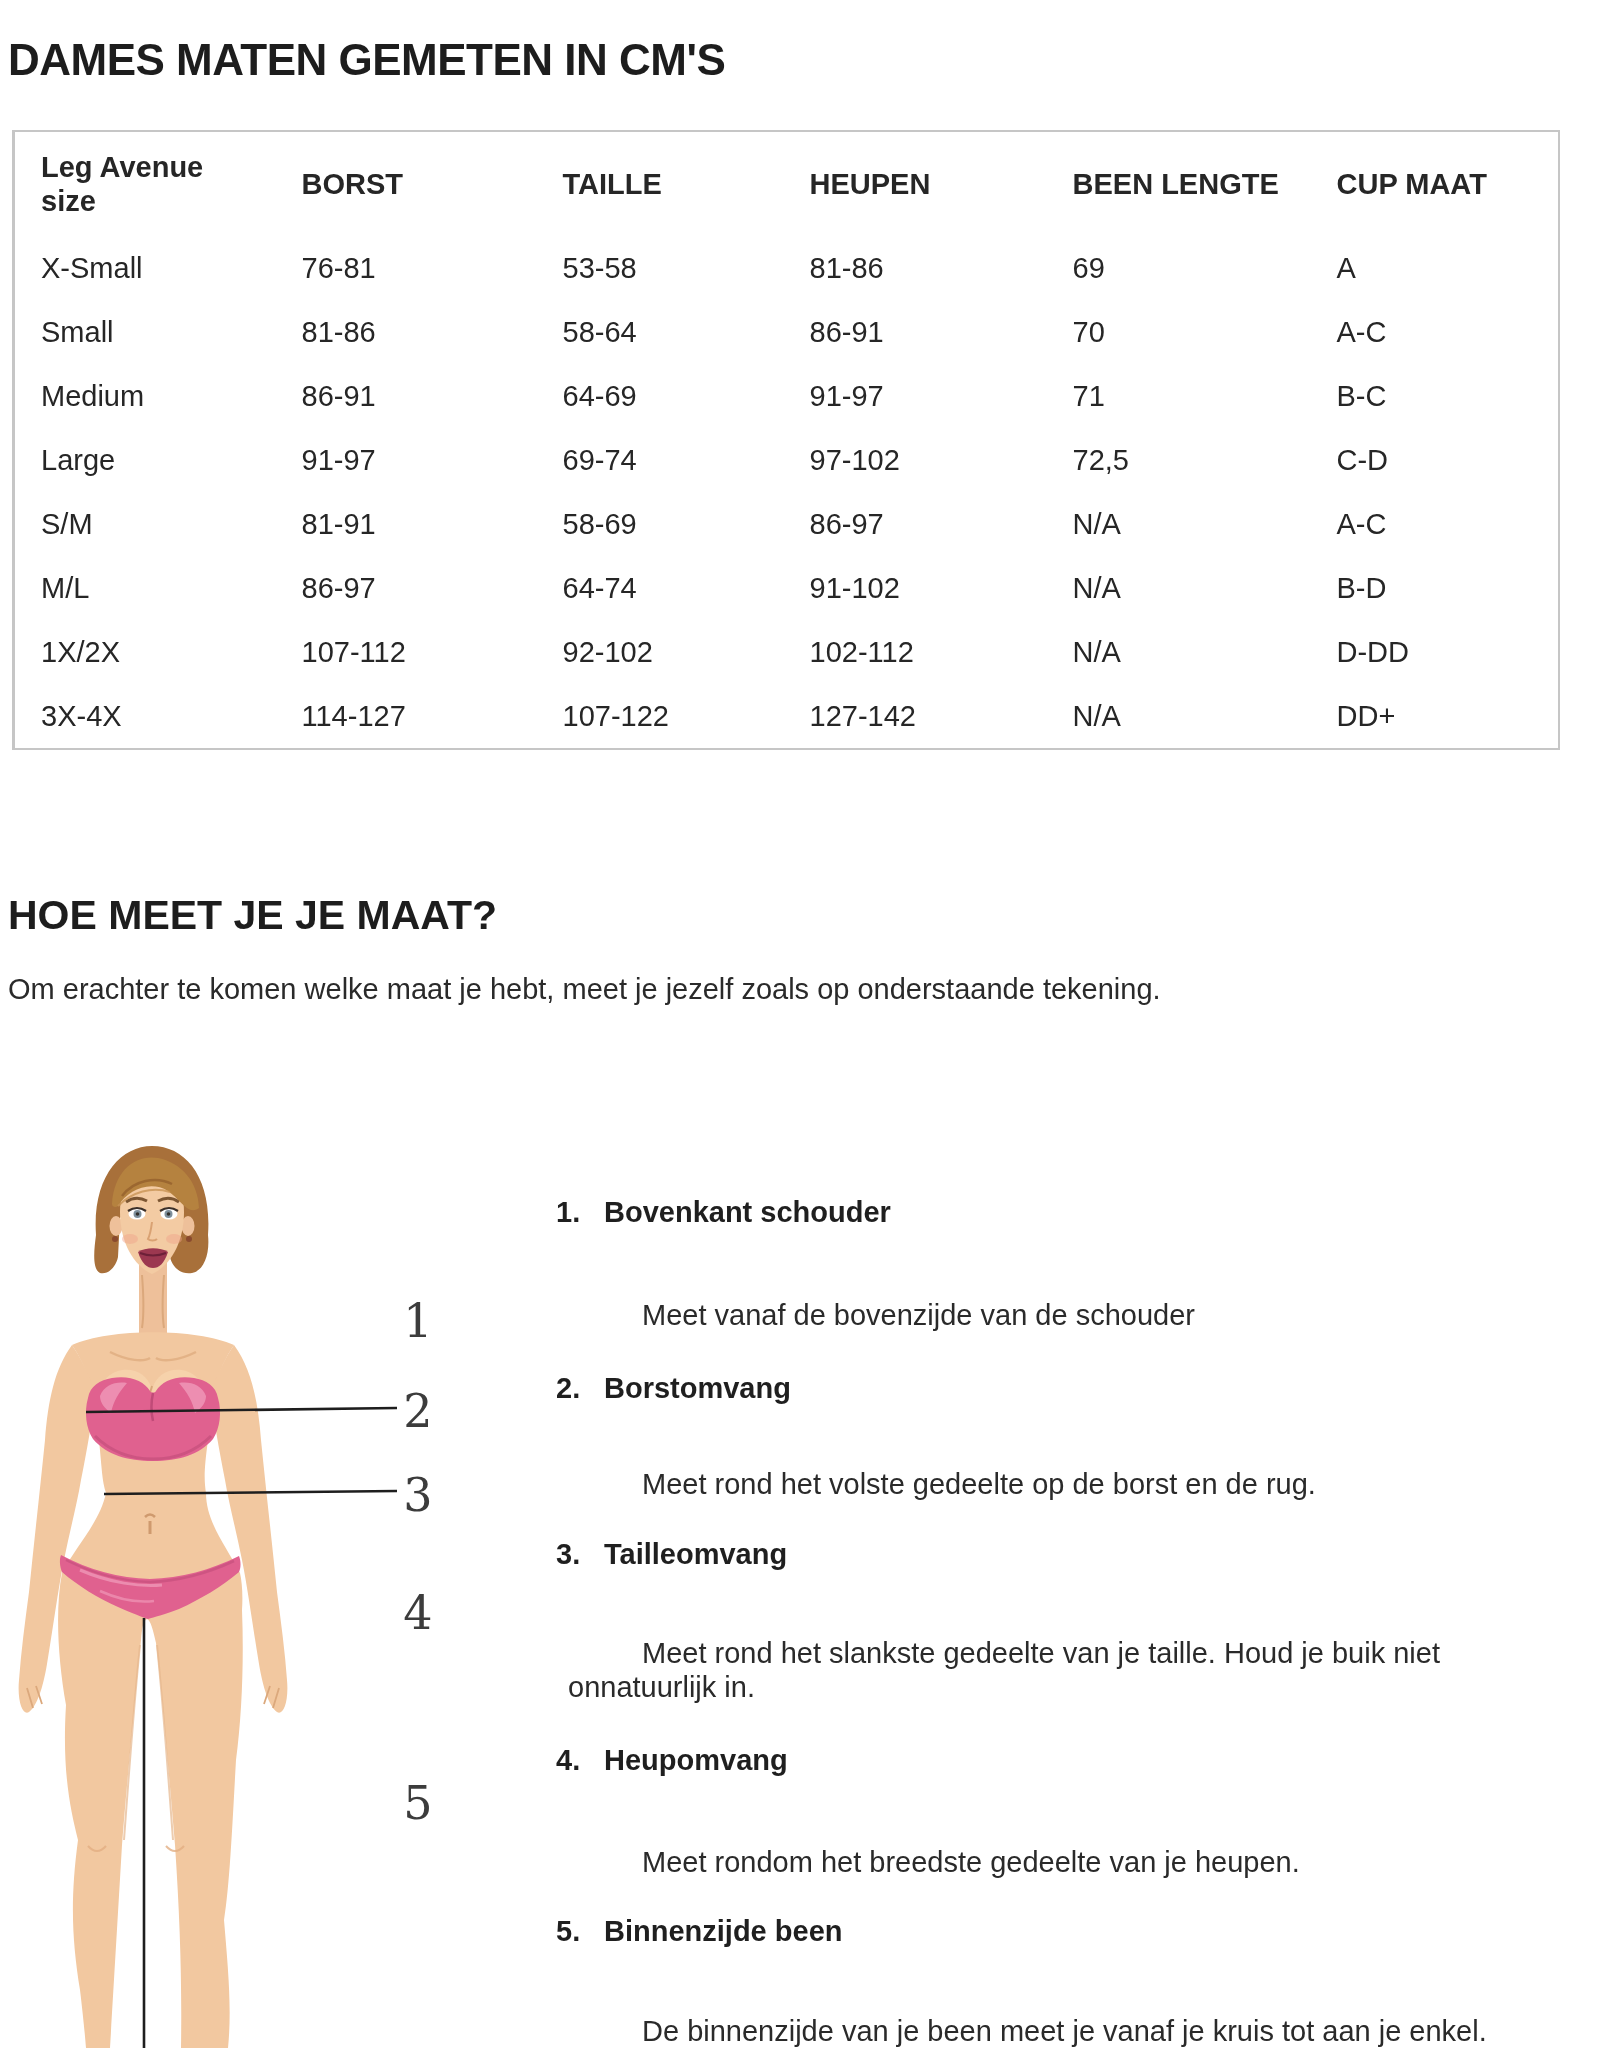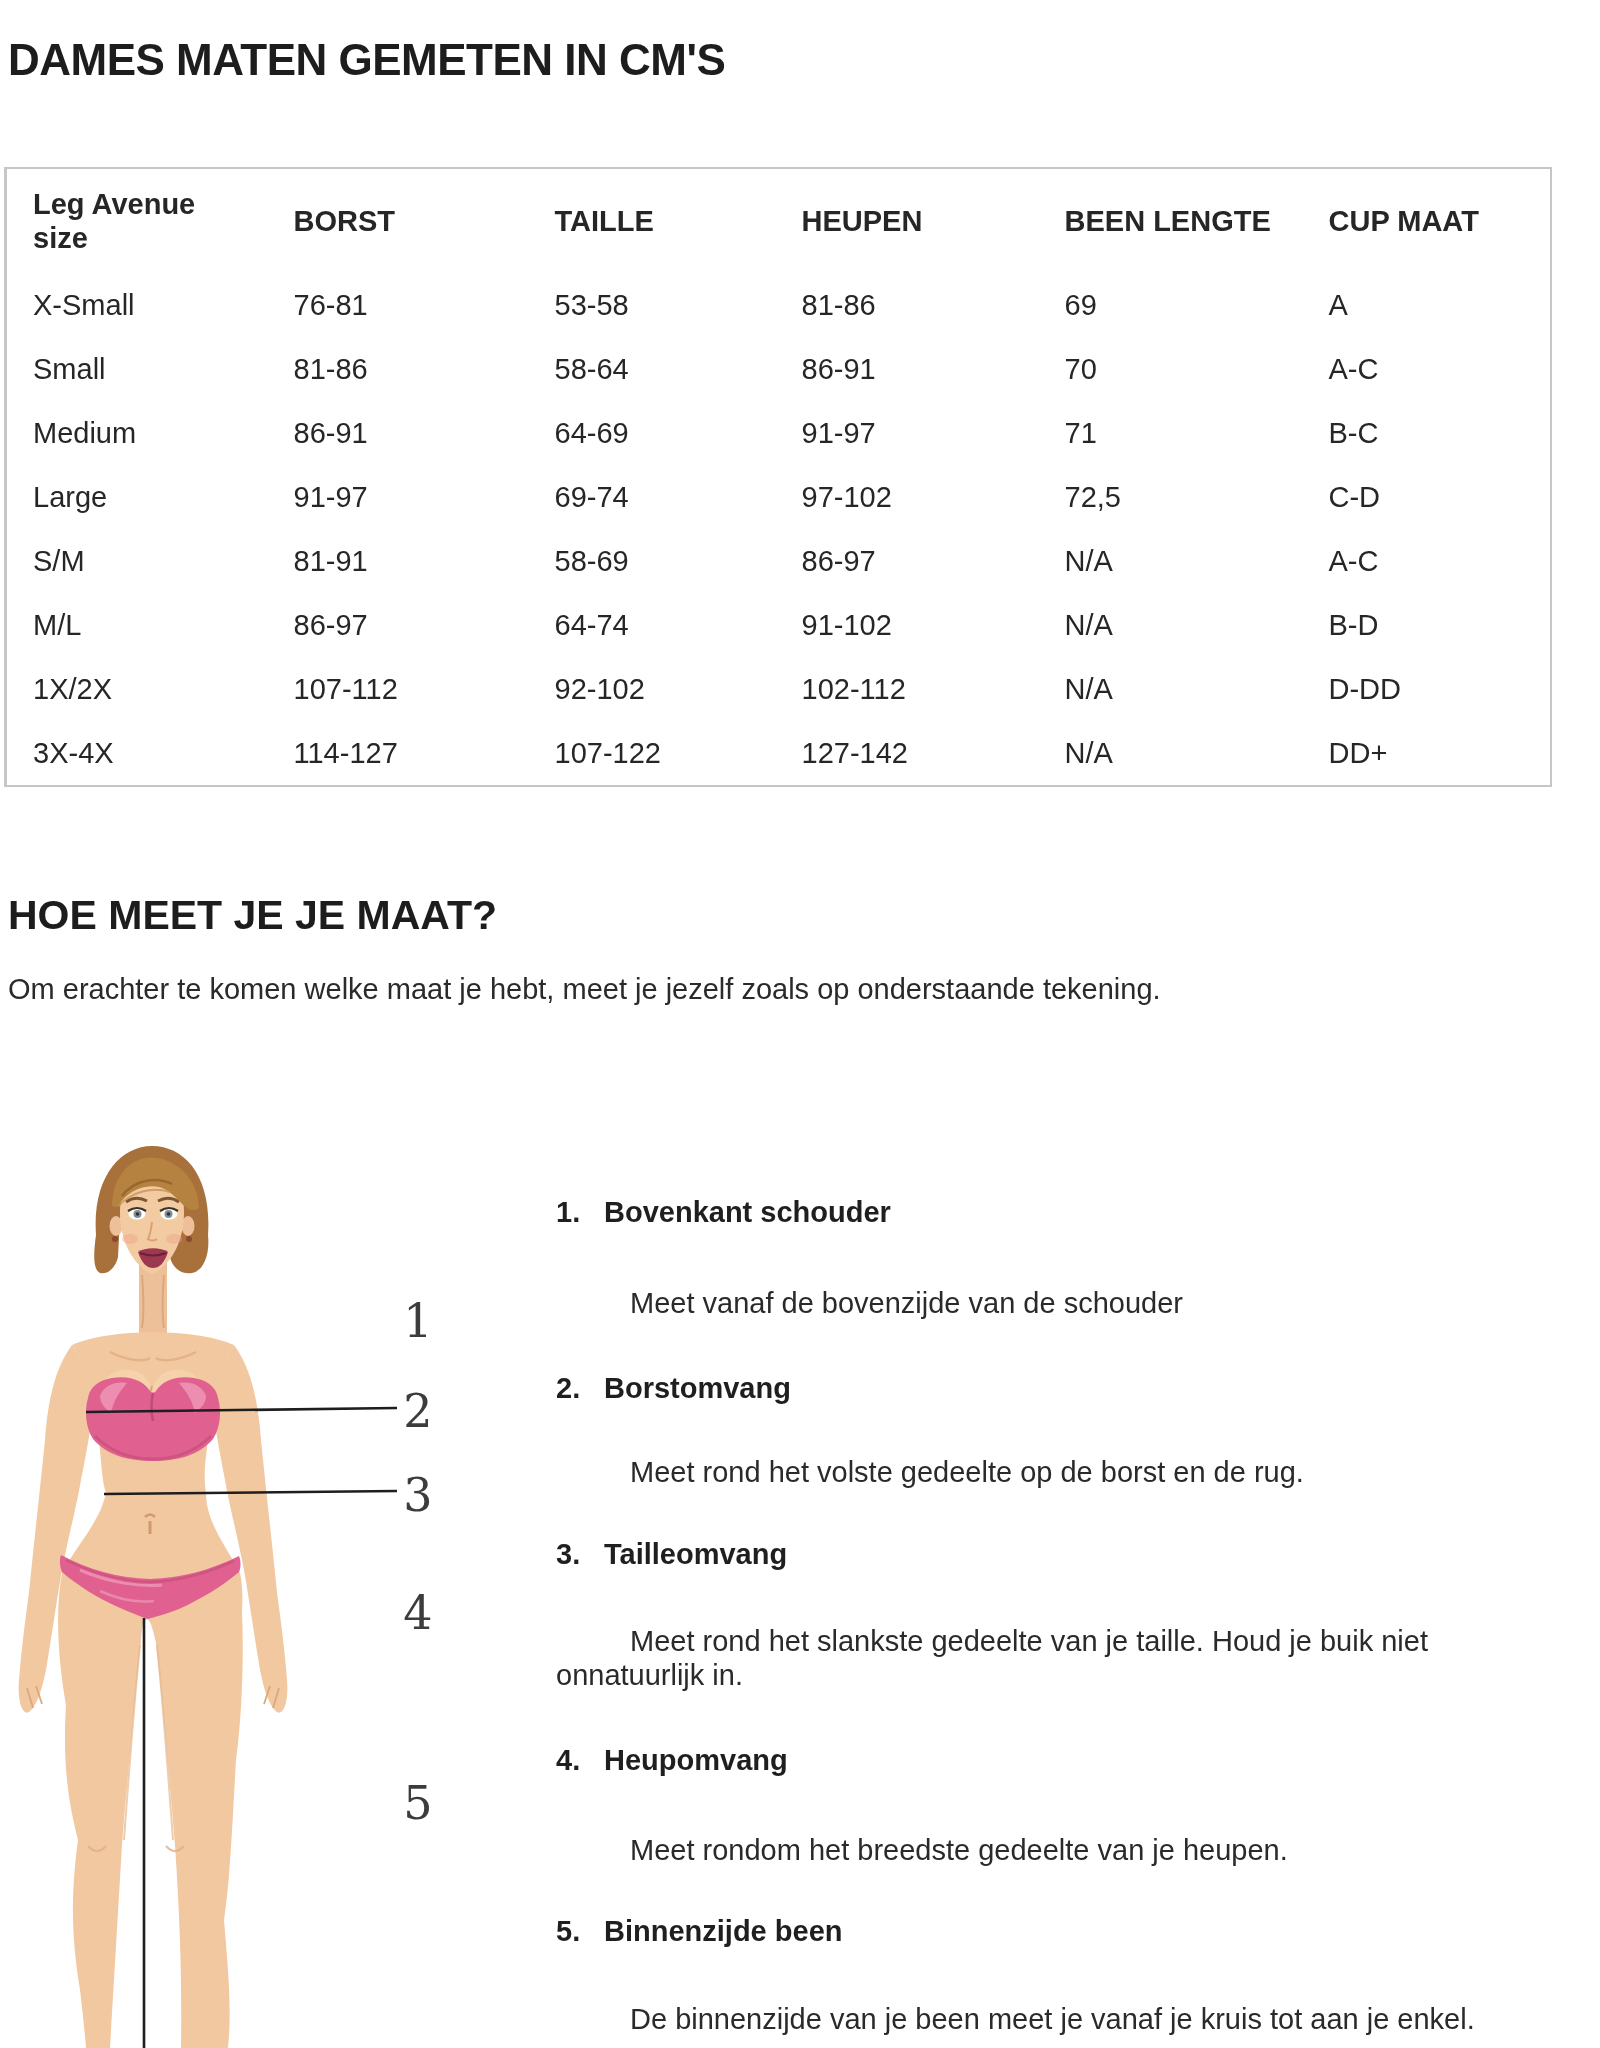--- a/index.html
+++ b/index.html
@@ -16,24 +16,24 @@
   .section-heading{
     position:absolute;left:8px;top:858px;font-size:41px;font-weight:bold;
     color:#1d1d1d;white-space:nowrap;
   }
   .intro-par{
     position:absolute;left:8px;top:944px;font-size:29px;color:#2a2a2a;
     white-space:nowrap;
   }
   
   .size-table{
-    position:absolute;left:4px;top:130px;width:1545px;
+    position:absolute;left:12px;top:130px;width:1545px;
     border-collapse:collapse;table-layout:fixed;
     border:2px solid #c6c6c6;border-left-width:3px;
-    font-size:29px;color:#262626;margin-top:37px;
+    font-size:29px;color:#262626;
   }
   .size-table th{
     font-weight:bold;text-align:left;vertical-align:middle;
     height:104px;padding:0 30px 0 26px;line-height:34px;
   }
   .size-table td{
     font-weight:normal;text-align:left;vertical-align:middle;
     height:64px;padding:0 0 0 26px;
   }
   
@@ -43,21 +43,21 @@
     font-family:"DejaVu Serif","Liberation Serif",serif;
     font-size:46px;color:#3c3c3c;line-height:1;
   }
   
   .ins-title{
     position:absolute;left:556px;font-size:29px;font-weight:bold;
     color:#1f1f1f;white-space:nowrap;
   }
   .ins-num{display:inline-block;width:48px;}
   .ins-desc{
-    position:absolute;left:556px;width:1010px;margin:0;
+    position:absolute;left:556px;width:1010px;margin:12px;
     font-size:29px;color:#2a2a2a;line-height:34px;text-indent:74px;
   }
 </style>
 </head>
 <body>
 
 <h1 class="page-title">DAMES MATEN GEMETEN IN CM'S</h1>
 
 <table class="size-table">
   <colgroup>

